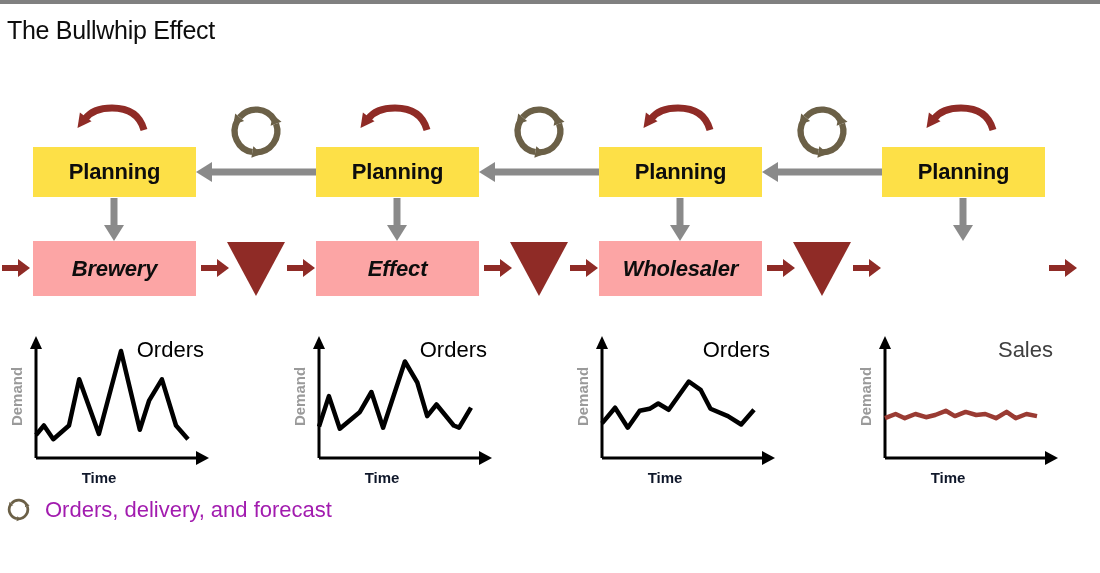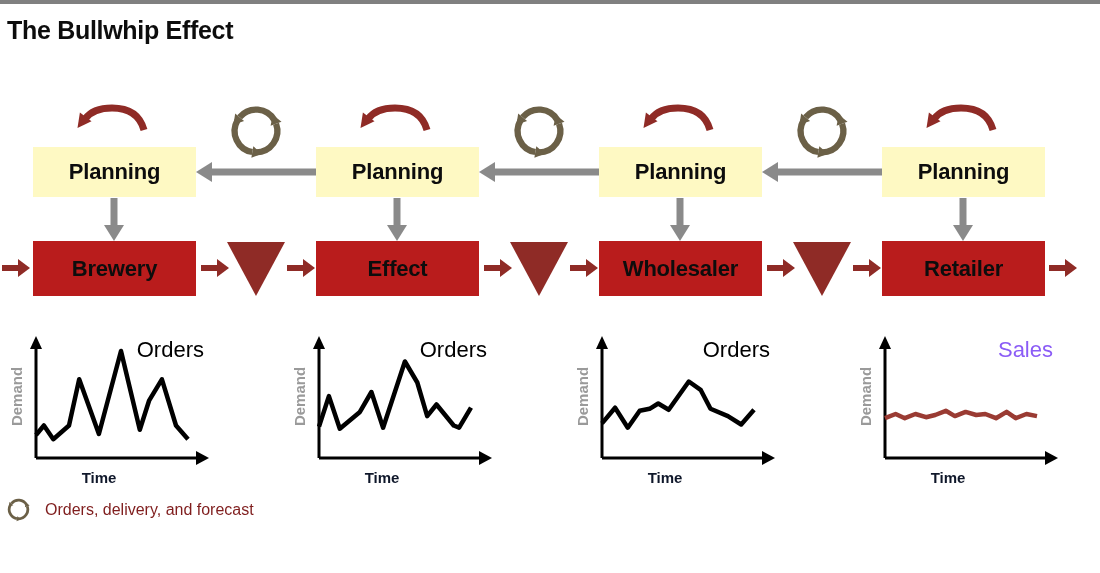--- a/index.html
+++ b/index.html
@@ -2,46 +2,46 @@
 <html><head>
 <meta charset="utf-8">
 <style>
   html,body{margin:0;padding:0;background:#fff;}
   #canvas{
     position:relative;width:1100px;height:573px;background:#fff;overflow:hidden;
     font-family:"Liberation Sans", sans-serif;color:#111;
   }
   .top-rule{position:absolute;left:0;top:0;width:1100px;height:4px;background:#808080;}
   .title{
-    position:absolute;left:7px;top:16px;font-size:25px;font-weight:bold;
+    position:absolute;left:7px;top:16px;font-size:25px;font-weight:normal;
     letter-spacing:-0.3px;color:#0d0d0d;white-space:nowrap;
   }
   .box{
     position:absolute;width:163px;display:flex;align-items:center;justify-content:center;
     font-weight:bold;font-size:22px;color:#0d0d0d;letter-spacing:-0.2px;
   }
-  .planning{top:147px;height:50px;background:#fef9c3;}
-  .entity{top:241px;height:55px;background:#b91c1c;}
+  .planning{top:147px;height:50px;background:#fde047;}
+  .entity{top:241px;height:55px;background:#fca5a5;font-style:italic;}
   .abs{position:absolute;}
   .chart{position:absolute;top:333px;width:220px;height:160px;}
   .demand-label{
     position:absolute;left:-26px;top:55px;width:76px;text-align:center;
     transform:rotate(-90deg);font-weight:bold;font-size:15px;color:#9a9a9a;
   }
   .time-label{
     position:absolute;left:20px;top:136px;width:150px;text-align:center;
     font-weight:bold;font-size:15px;color:#0f172a;
   }
   .series-label{
     position:absolute;top:4px;right:20px;font-size:22px;color:#111;white-space:nowrap;
   }
   .legend{
     position:absolute;left:5px;top:496px;display:flex;align-items:center;gap:13px;
   }
-  .legend-text{font-size:16px;color:#7f1d1d;}
+  .legend-text{font-size:22px;color:#a21caf;}
 </style>
 </head>
 <body>
 
 <div id="canvas">
 
   <div class="top-rule"></div>
   <div class="title">The Bullwhip Effect</div>
 
   <svg class="abs" style="left:74px;top:104px" width="80" height="36" viewBox="0 0 80 36">
@@ -143,23 +143,20 @@
 
   <div class="box entity" style="left:33px">
       <span>Brewery</span>
     </div>
   <div class="box entity" style="left:316px">
       <span>Effect</span>
     </div>
   <div class="box entity" style="left:599px">
       <span>Wholesaler</span>
     </div>
-  <div class="box entity" style="left:882px">
-      <span>Retailer</span>
-    </div>
 
   <svg class="abs" style="left:2px;top:259px" width="28" height="18" viewBox="0 0 28 18">
     <path d="M0,9 H17" stroke="#8F2B26" stroke-width="6" fill="none"></path>
       <polygon points="16,0 16,18 28,9" fill="#8F2B26"></polygon>
   </svg>
 
   <svg class="abs" style="left:201px;top:259px" width="28" height="18" viewBox="0 0 28 18">
     <path d="M0,9 H17" stroke="#8F2B26" stroke-width="6" fill="none"></path>
       <polygon points="16,0 16,18 28,9" fill="#8F2B26"></polygon>
   </svg>
@@ -234,21 +231,21 @@
       <polygon points="166,116 166,130 179,123" fill="#000"></polygon>
       <path d="M6,123 V12" stroke="#000" stroke-width="3" fill="none"></path>
       <polygon points="0,14 12,14 6,1" fill="#000"></polygon>
       <polyline fill="none" stroke-width="4.5" stroke-linejoin="round" points="6.0,88.4 19.1,72.7 31.8,92.7 43.7,75.8 53.6,73.8 62.2,68.5 72.7,74.8 92.8,46.5 104.6,54.8 114.5,73.8 131.9,81.1 145.2,89.5 158.0,74.8" stroke="#000000"></polyline>
     </svg>
     <span class="time-label">Time</span>
   </div>
 
   <div class="chart" style="left:853px">
     <span class="demand-label">Demand</span>
-    <span class="series-label" style="color: #8b5cf6;">Sales</span>
+    <span class="series-label" style="color: #404040;">Sales</span>
     <svg style="position:absolute;left:26px;top:2px" width="180" height="130" viewBox="0 0 180 130">
       <path d="M6,123 H168" stroke="#000" stroke-width="3" fill="none"></path>
       <polygon points="166,116 166,130 179,123" fill="#000"></polygon>
       <path d="M6,123 V12" stroke="#000" stroke-width="3" fill="none"></path>
       <polygon points="0,14 12,14 6,1" fill="#000"></polygon>
       <polyline fill="none" stroke-width="4.5" stroke-linejoin="round" points="6.0,83.2 16.6,79.0 25.8,83.2 36.4,79.0 47.0,82.2 56.2,80.0 66.8,75.8 75.9,81.1 86.6,76.9 97.2,80.0 106.3,79.0 117.0,83.2 127.6,76.9 136.7,83.2 147.4,79.0 158.0,81.1" stroke="#9A3B33"></polyline>
     </svg>
     <span class="time-label">Time</span>
   </div>
 

